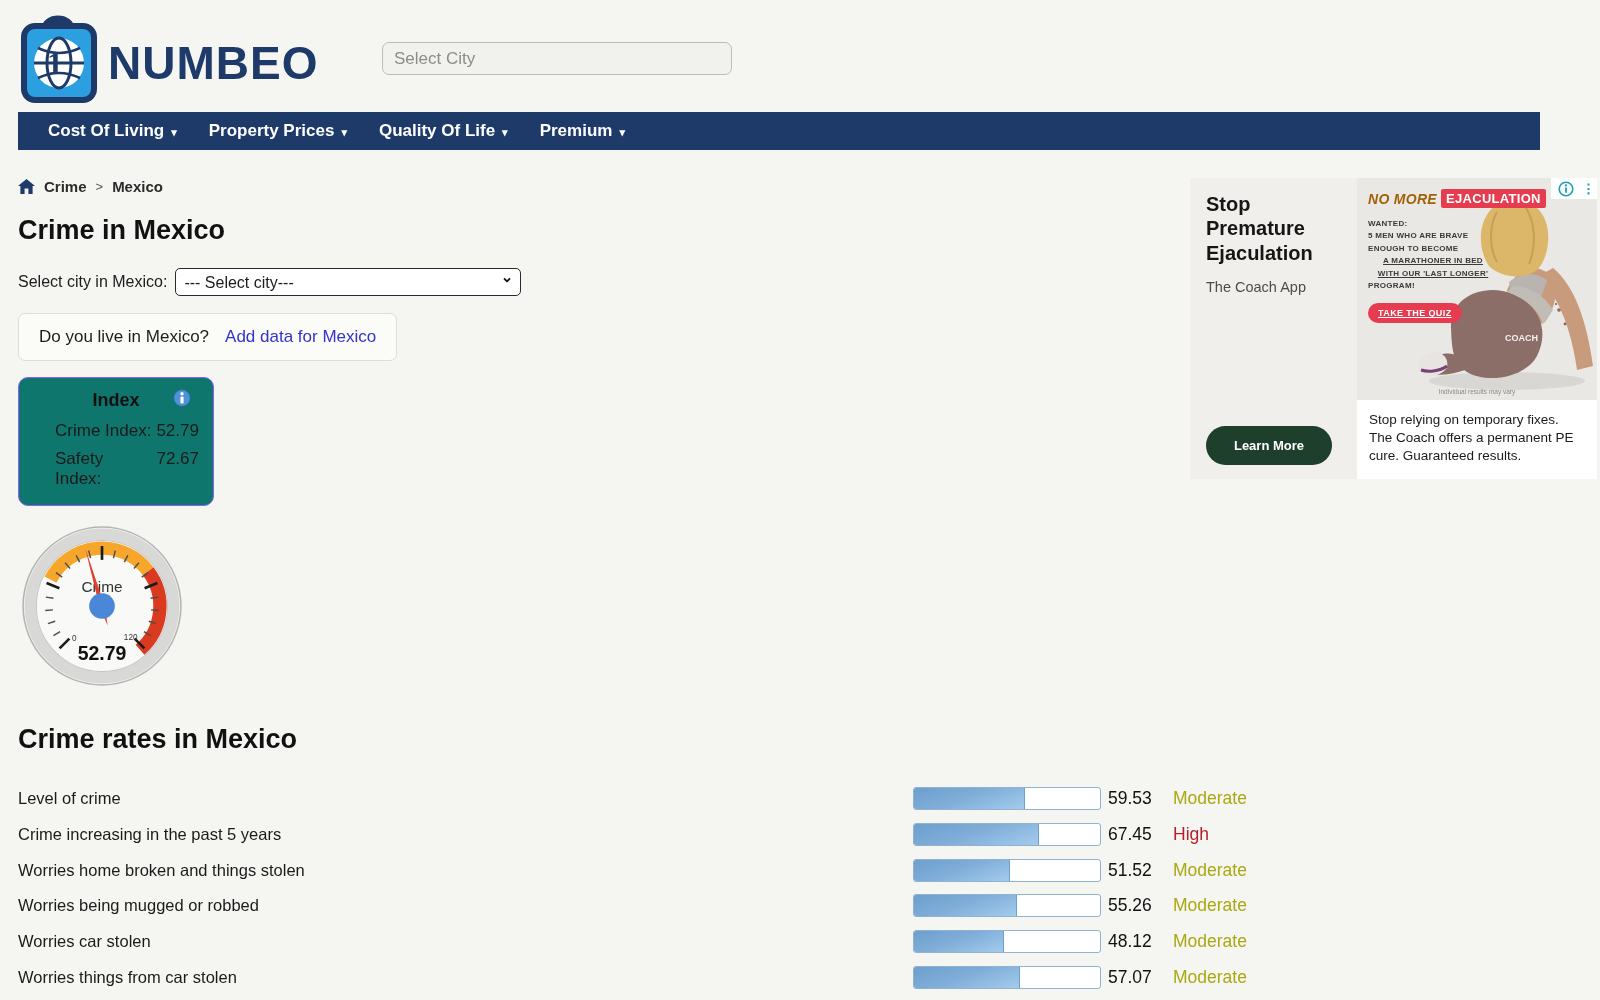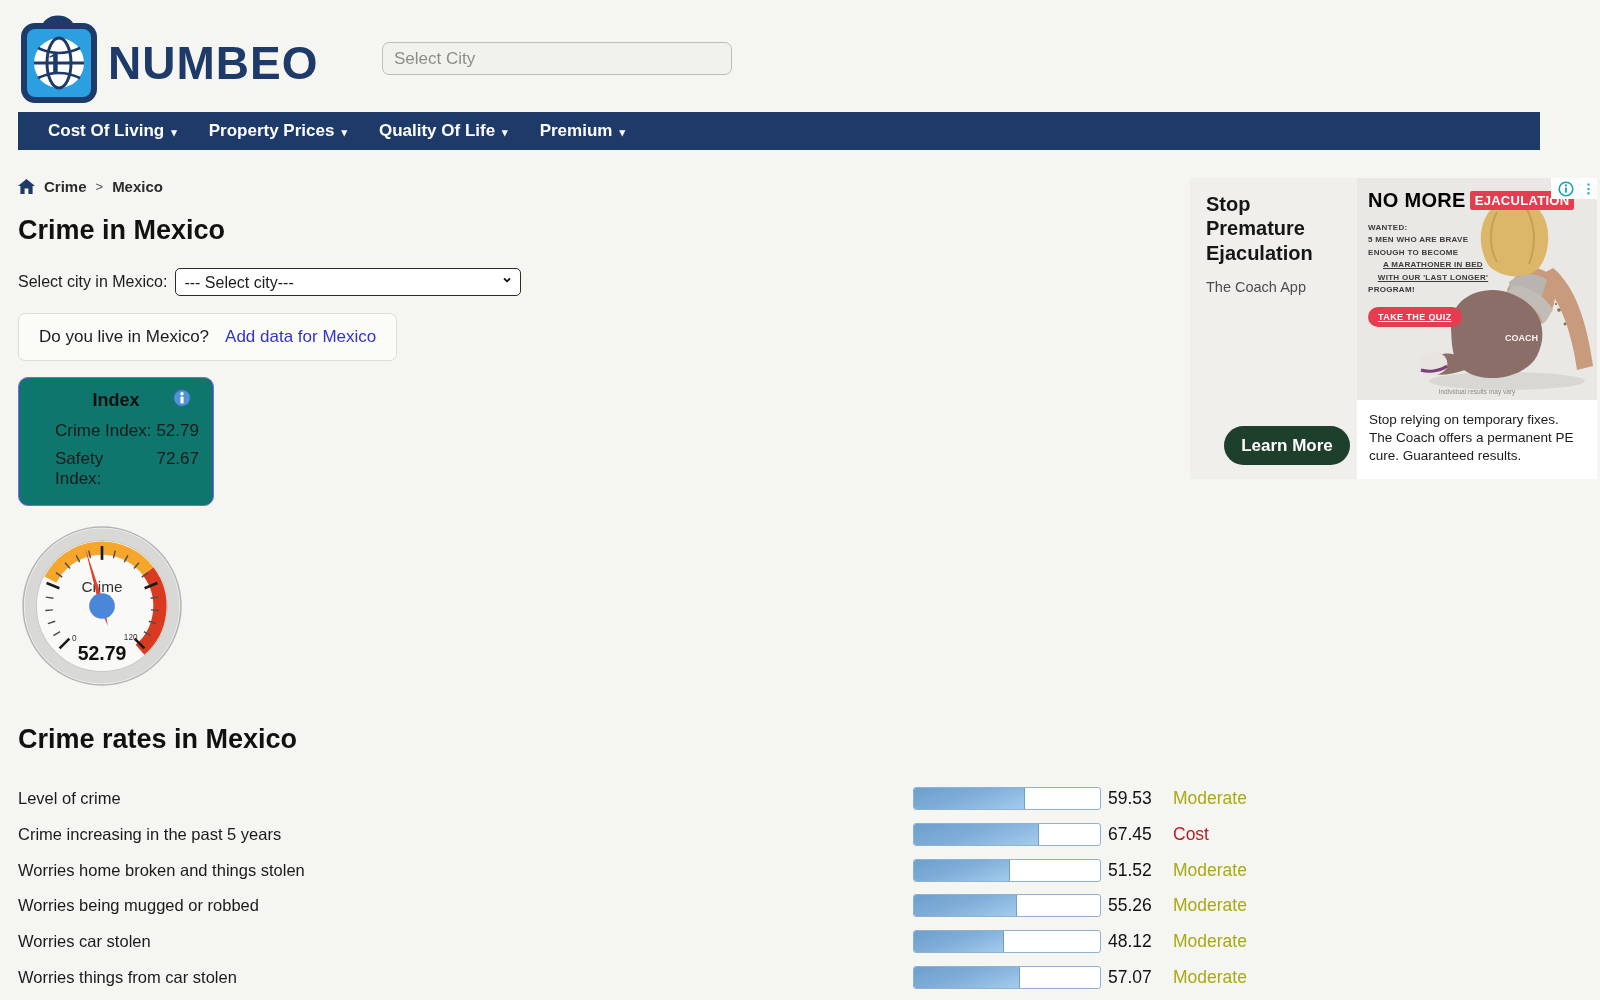--- a/index.html
+++ b/index.html
@@ -95,31 +95,31 @@
 
   
   .ad-unit { position:absolute; left:1190px; top:178px; width:407px; height:301px; }
   .ad-left {
     position:absolute; left:0; top:0; width:167px; height:301px; background:#f0efec;
     padding:14px 14px 0 16px;
   }
   .ad-headline { font-size:20px; font-weight:800; color:#161616; line-height:1.22; }
   .ad-brand { margin-top:14px; font-size:14.5px; color:#4c4c4c; }
   .ad-cta {
-    position:absolute; left:34px; bottom:14px; width:126px; height:39px;
-    background:var(--ad-green,#1e3f2c); color:#fff; font-size:17px; font-weight:bold;
+    position:absolute; left:16px; bottom:14px; width:126px; height:39px;
+    background:var(--ad-green,#1e3f2c); color:#fff; font-size:13px; font-weight:bold;
     border:none; border-radius:20px; cursor:pointer; font-family:"Liberation Sans", sans-serif;
   }
   .ad-creative {
     position:absolute; left:167px; top:0; width:240px; height:222px;
     background:#eae8e5; overflow:hidden;
   }
   .creative-copy { position:absolute; left:11px; top:11px; width:130px; z-index:2; }
   .no-more-row { display:flex; align-items:center; gap:4px; white-space:nowrap; }
-  .no-more { font-size:20px; font-weight:800; color:#000000; letter-spacing:.3px; }
+  .no-more { font-size:14px; font-weight:800; color:#a16207; letter-spacing:.3px;font-style:italic; }
   .eja-badge {
     background:var(--ad-red,#e63c4f); color:#fff; font-size:13px; font-weight:800;
     padding:2px 5px; border-radius:2px; letter-spacing:.3px;
   }
   .wanted-lines { margin-top:10px; }
   .wanted-line { font-size:8px; font-weight:bold; color:#3a3a3a; letter-spacing:.3px; line-height:1.55; }
   .wanted-line.u { text-decoration:underline;text-align:center; }
   .quiz-btn {
     margin-top:11px; display:inline-block; background:var(--ad-red,#e63c4f); color:#fff;
     font-size:9px; font-weight:800; padding:5px 10px; border-radius:11px; letter-spacing:.4px; cursor:pointer;text-decoration:underline;
@@ -277,21 +277,21 @@
       <div class="rate-value">59.53</div>
       <div class="rate-rating" data-rating="Moderate">Moderate</div>
     </div>
 
     <div class="rate-row">
       <div class="rate-label">Crime increasing in the past 5 years</div>
       <div class="bar-track">
         <div class="bar-fill" style="width: 67.45%;"></div>
       </div>
       <div class="rate-value">67.45</div>
-      <div class="rate-rating" data-rating="High">Cost</div>
+      <div class="rate-rating" data-rating="High">High</div>
     </div>
 
     <div class="rate-row">
       <div class="rate-label">Worries home broken and things stolen</div>
       <div class="bar-track">
         <div class="bar-fill" style="width: 51.52%;"></div>
       </div>
       <div class="rate-value">51.52</div>
       <div class="rate-rating" data-rating="Moderate">Moderate</div>
     </div>

